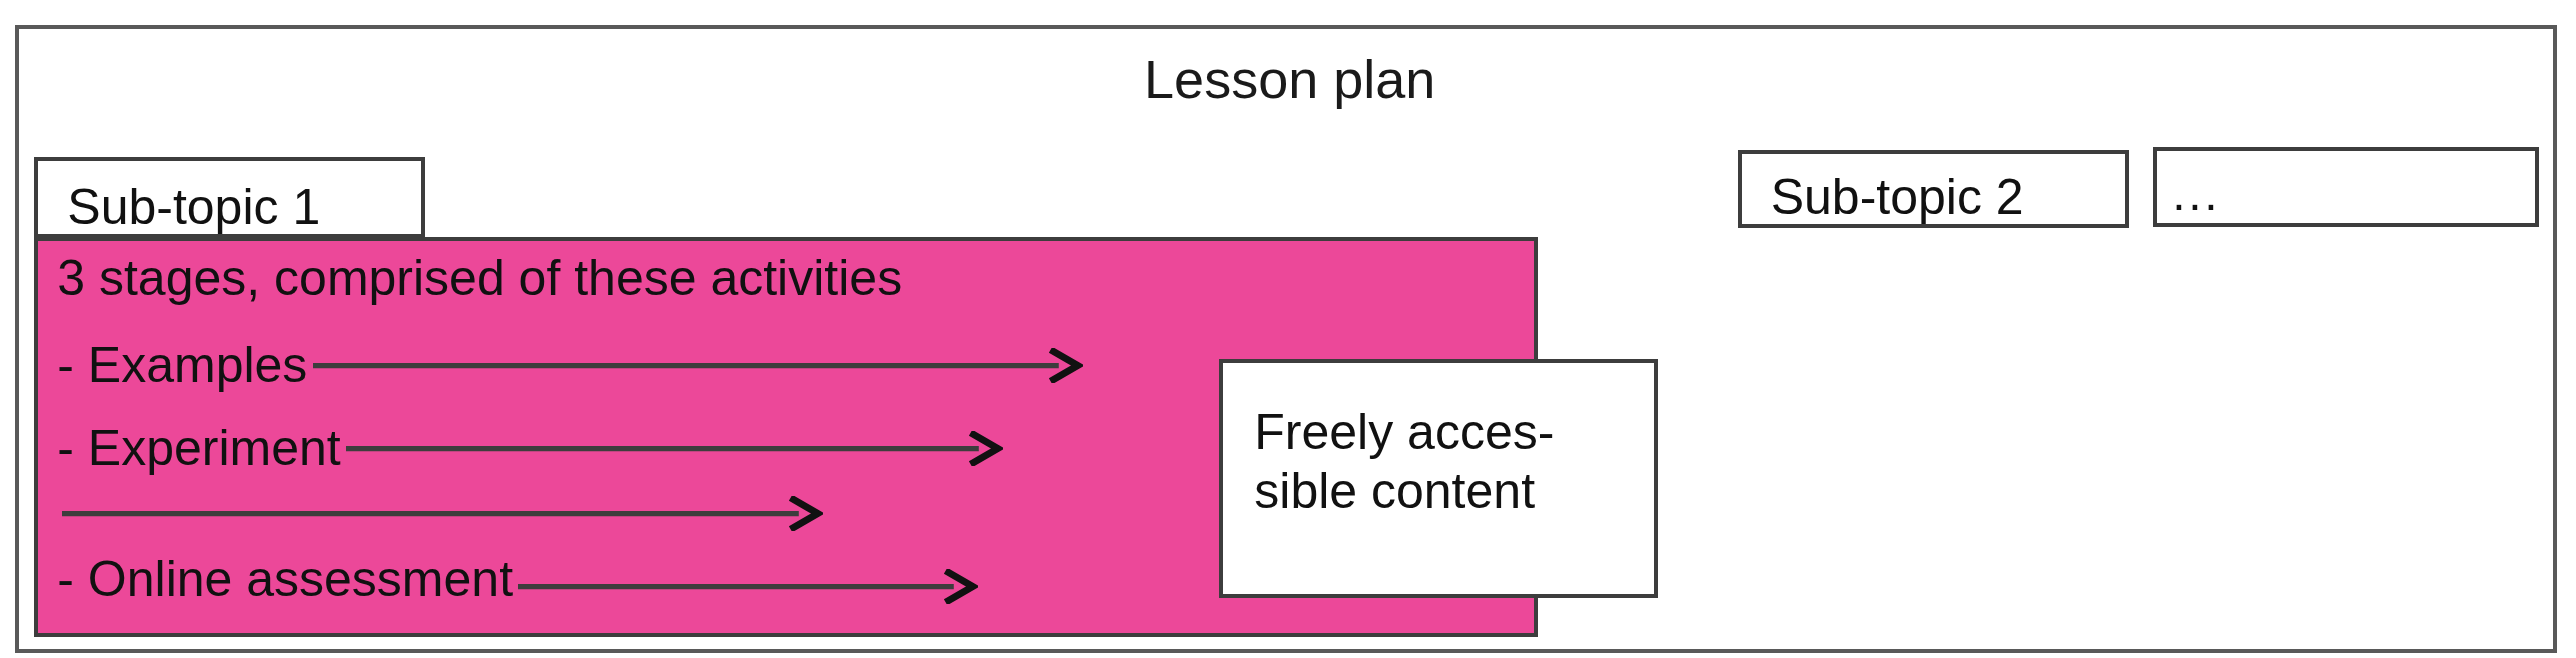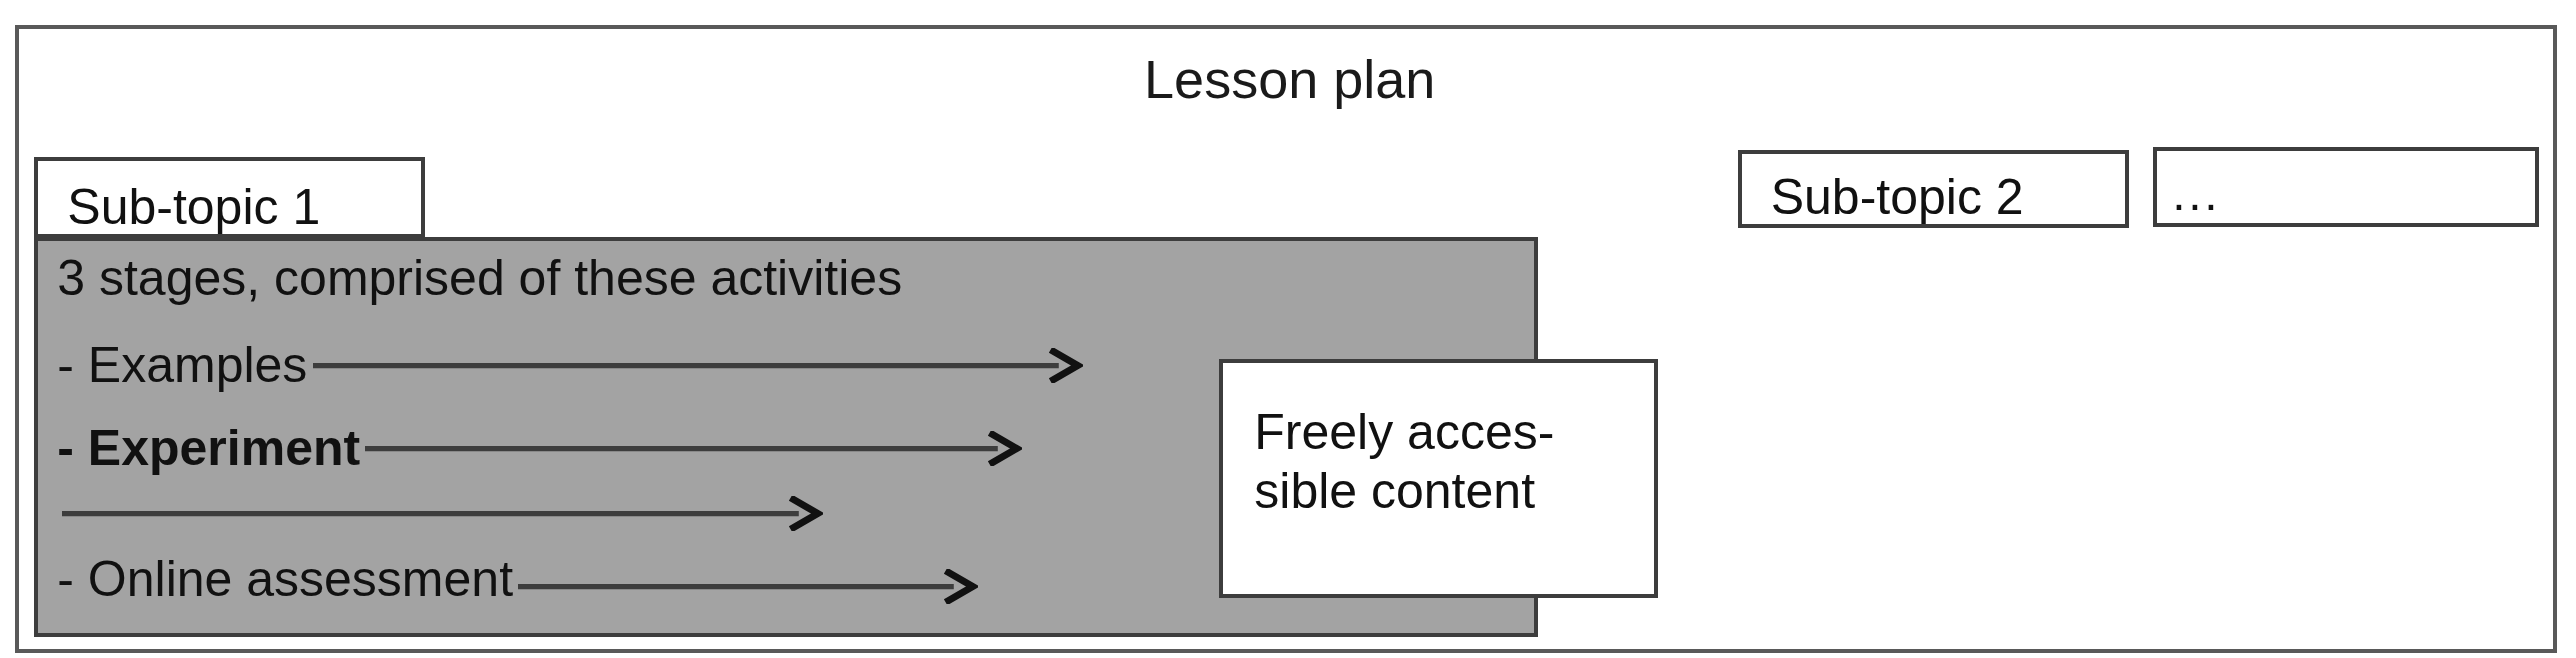--- a/index.html
+++ b/index.html
@@ -90,21 +90,21 @@
 
   
   .content-panel {
     position: absolute;
     left: 15.6px;
     top: 208px;
     width: 1504px;
     height: 400px;
     border: 4.3px solid #3d3d3d;
     box-sizing: border-box;
-    background: #a3a3a3;
+    background: #ec4899;
     z-index: 1;
   }
 
   .panel-heading {
     position: absolute;
     left: 19px;
     top: 12px;
     font-size: 50px;
     line-height: 1;
     white-space: nowrap;
@@ -127,21 +127,21 @@
     flex: 0 0 auto;
   }
   .activity-arrow {
     flex: 0 0 auto;
     height: 35px;
     margin-left: 5.2px;
     display: block;
   }
 
   #activity-row-0 { top: 92px; }
-  #activity-row-1 { top: 175px; font-weight: bold; }
+  #activity-row-1 { top: 175px; }
   #activity-row-2 { top: 240px; }
   #activity-row-3 { top: 299px; align-items: flex-end; }
 
   
   .content-box {
     position: absolute;
     left: 1181px;
     top: 118px;
     width: 439px;
     height: 239px;

